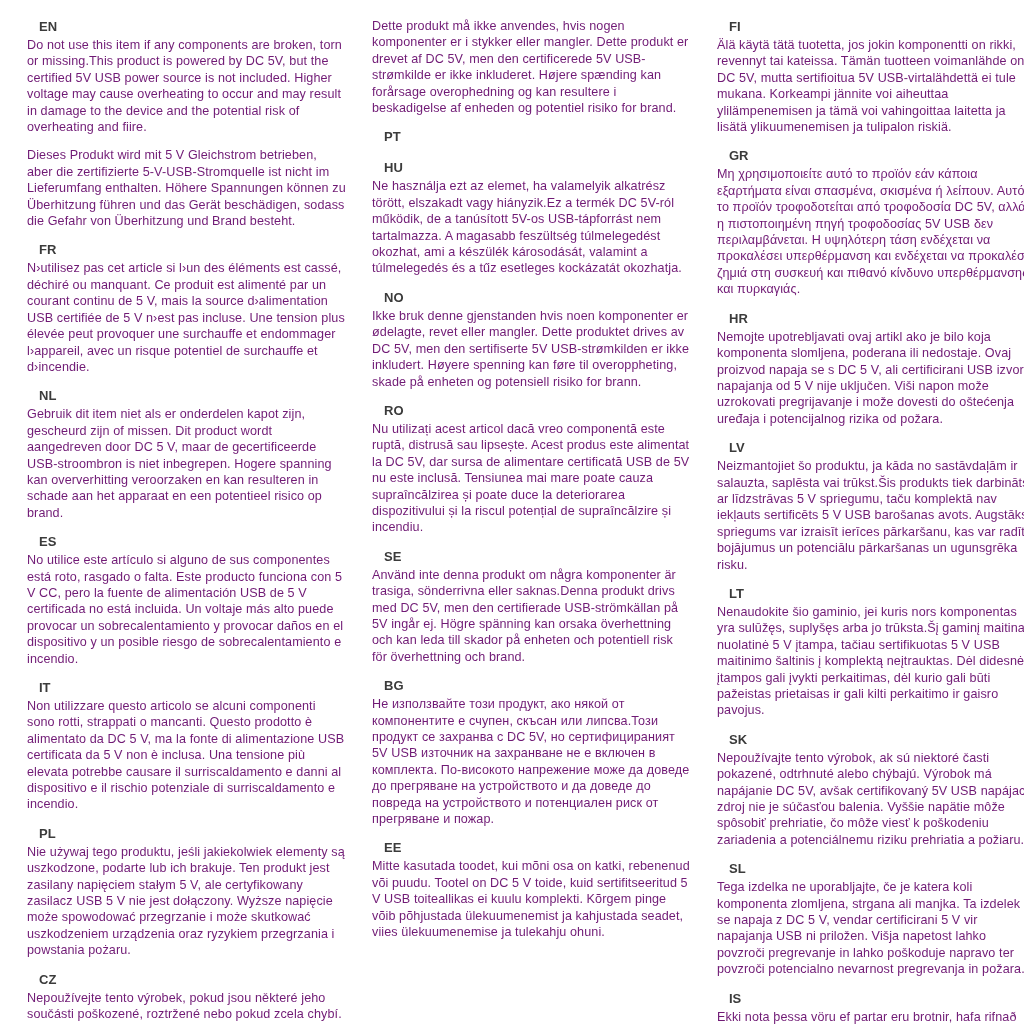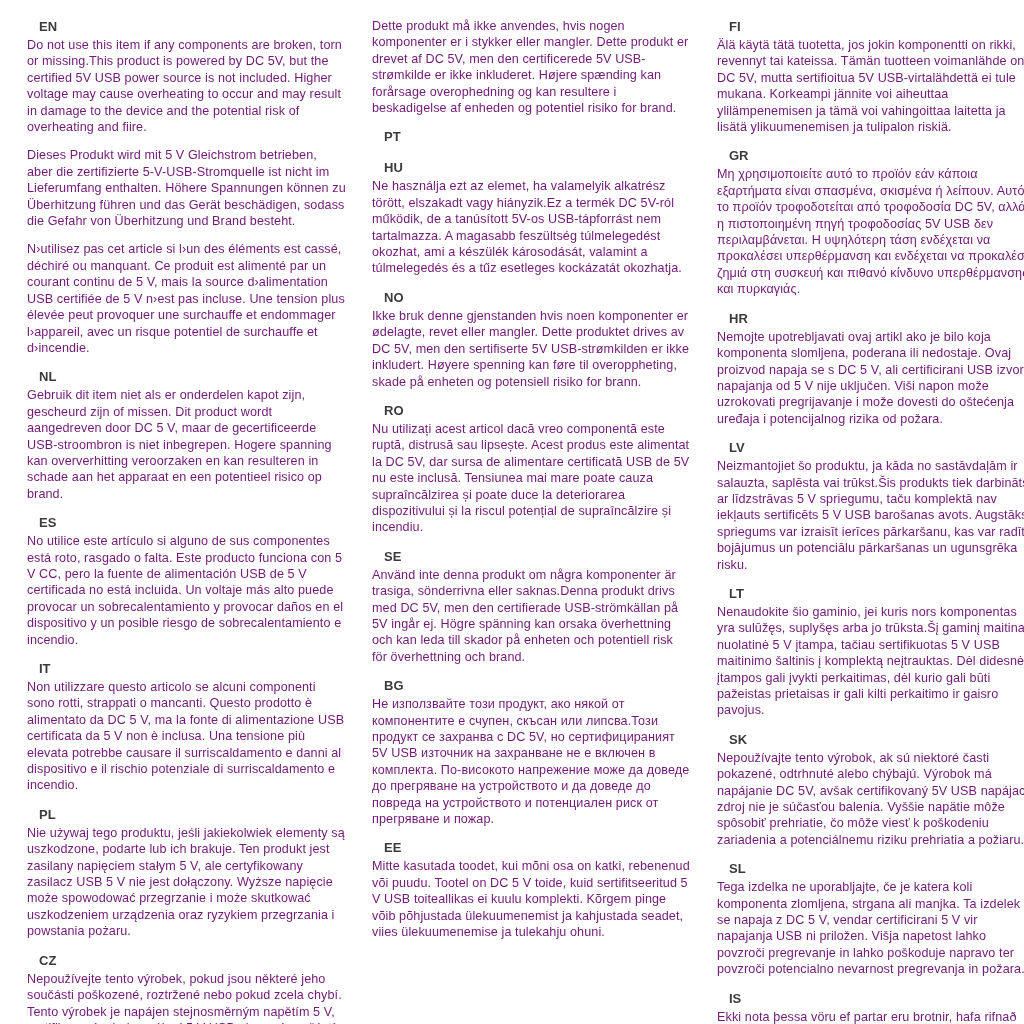--- a/index.html
+++ b/index.html
@@ -51,20 +51,21 @@
 <div class="page">
   <div class="text-column">
       <section class="lang-section">
         <h2 class="lang-code">EN</h2>
         <p class="lang-text">Do not use this item if any components are broken, torn or missing.This product is powered by DC 5V, but the certified 5V USB power source is not included. Higher voltage may cause overheating to occur and may result in damage to the device and the potential risk of overheating and fiire.</p>
       </section>
       <section class="lang-section">
         <p class="lang-text">Dieses Produkt wird mit 5 V Gleichstrom betrieben, aber die zertifizierte 5-V-USB-Stromquelle ist nicht im Lieferumfang enthalten. Höhere Spannungen können zu Überhitzung führen und das Gerät beschädigen, sodass die Gefahr von Überhitzung und Brand besteht.</p>
       </section>
       <section class="lang-section">
+        <h2 class="lang-code">FR</h2>
         <p class="lang-text">N›utilisez pas cet article si l›un des éléments est cassé, déchiré ou manquant. Ce produit est alimenté par un courant continu de 5 V, mais la source d›alimentation USB certifiée de 5 V n›est pas incluse. Une tension plus élevée peut provoquer une surchauffe et endommager l›appareil, avec un risque potentiel de surchauffe et d›incendie.</p>
       </section>
       <section class="lang-section">
         <h2 class="lang-code">NL</h2>
         <p class="lang-text">Gebruik dit item niet als er onderdelen kapot zijn, gescheurd zijn of missen. Dit product wordt aangedreven door DC 5 V, maar de gecertificeerde USB-stroombron is niet inbegrepen. Hogere spanning kan oververhitting veroorzaken en kan resulteren in schade aan het apparaat en een potentieel risico op brand.</p>
       </section>
       <section class="lang-section">
         <h2 class="lang-code">ES</h2>
         <p class="lang-text">No utilice este artículo si alguno de sus componentes está roto, rasgado o falta. Este producto funciona con 5 V CC, pero la fuente de alimentación USB de 5 V certificada no está incluida. Un voltaje más alto puede provocar un sobrecalentamiento y provocar daños en el dispositivo y un posible riesgo de sobrecalentamiento e incendio.</p>
       </section>

